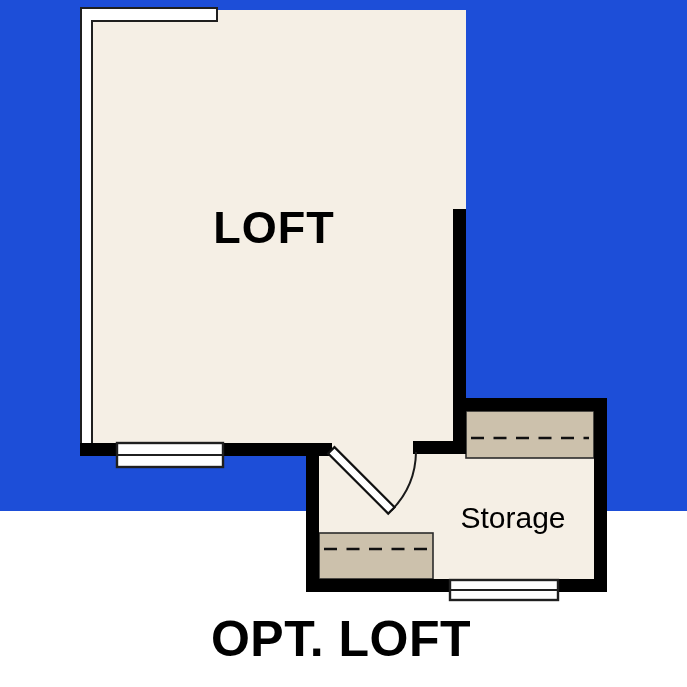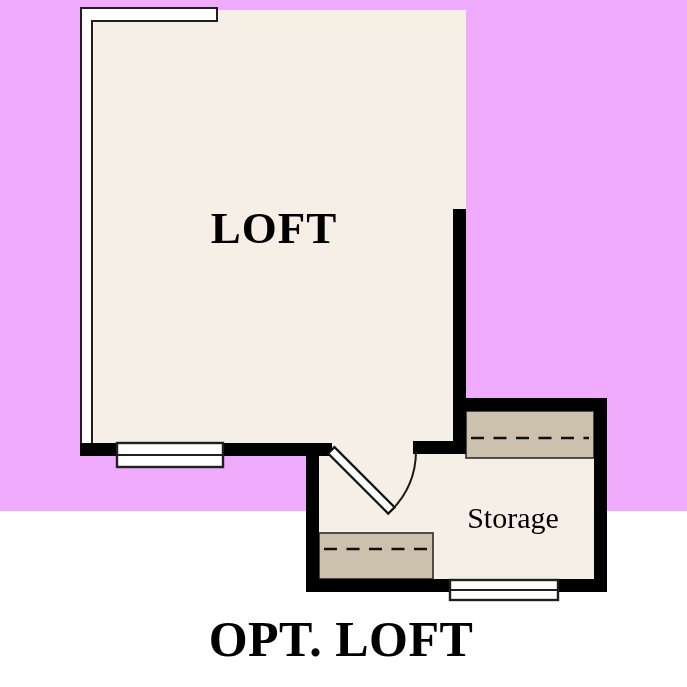--- a/index.html
+++ b/index.html
@@ -8,22 +8,21 @@
     background: #ffffff;
     width: 687px;
     height: 687px;
     overflow: hidden;
     font-family: "Liberation Sans", sans-serif;
   }
   .plan-wrap {
     position: relative;
     width: 687px;
     height: 511px;
-    background: #f0abfc;
-    font-family: Liberation Serif, serif;
+    background: #1d4ed8;
   }
   svg { display: block; }
   .wall { stroke: none; }
   .cabinet { stroke: #2b2b2b; stroke-width: 1.6; }
   .dash-line { stroke: #111111; stroke-width: 2.4; stroke-dasharray: 13 9.5; fill: none; }
   .rail { fill: #ffffff; stroke: #1f1f1f; stroke-width: 2; }
   .window-frame { fill: #ffffff; stroke: #1f1f1f; stroke-width: 2.4; }
   .window-mid { stroke: #1f1f1f; stroke-width: 1.8; }
   .door-arc { fill: none; stroke: #1a1a1a; stroke-width: 2; }
   .door-leaf { fill: #ffffff; stroke: #111111; stroke-width: 2.2; }

